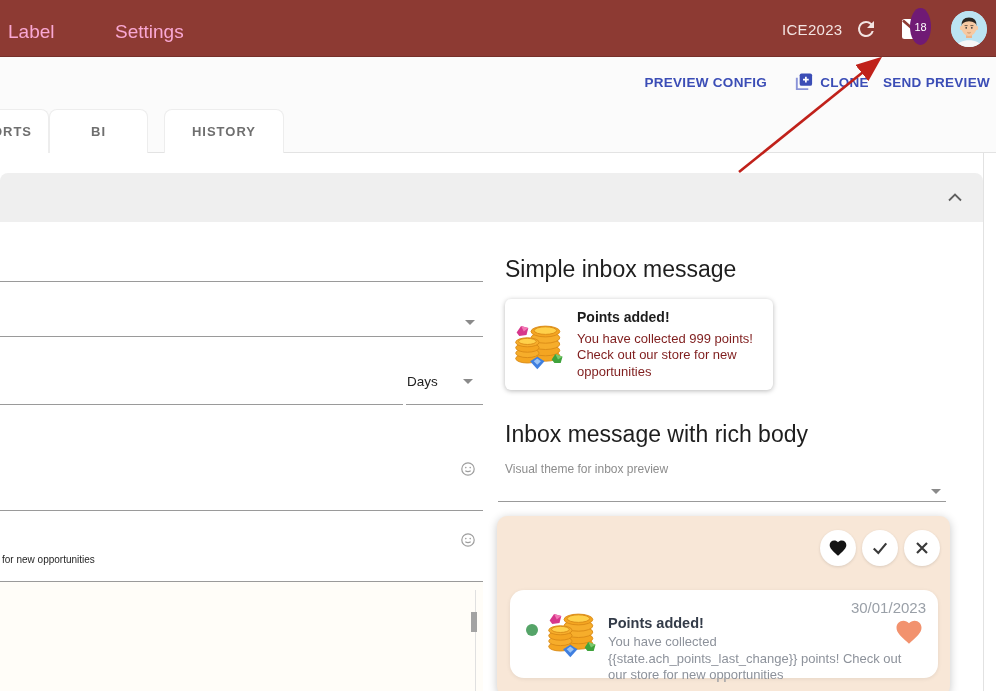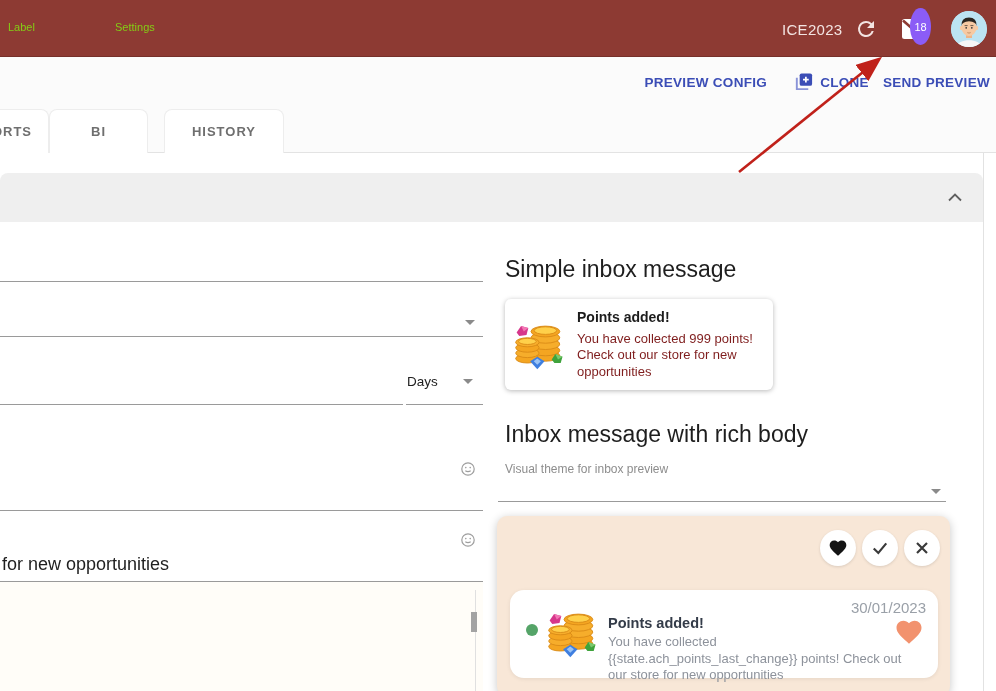--- a/index.html
+++ b/index.html
@@ -4,28 +4,28 @@
 <style>
   * { margin:0; padding:0; box-sizing:border-box; }
   html,body { width:996px; height:691px; }
   body { font-family:"Liberation Sans", sans-serif; background:#fff; }
   .screen { position:relative; width:996px; height:691px; overflow:hidden; background:#fff; }
 
   
   .topbar { position:absolute; left:0; top:0; width:996px; height:57px;
             background:#8d3a33; border-bottom:1px solid #76302a;
             display:flex; align-items:center; color:#f3e4e2; }
-  .topbar .nav-item { font-size:11px; color:#84cc16; cursor:pointer; }
+  .topbar .nav-item { font-size:19px; color:#f9a8d4; cursor:pointer; }
   .nav-label { position:absolute; left:8px; top:21px; }
   .nav-settings { position:absolute; left:77px; top:21px;margin-left:38px; }
   .project-chip { position:absolute; left:782px; top:21px; font-size:15px; letter-spacing:.3px; }
   .refresh-btn { position:absolute; left:854px; top:17px; width:24px; height:24px; cursor:pointer; }
   .mail-btn { position:absolute; left:901px; top:18px; width:28px; height:22px; cursor:pointer; }
   .mail-badge { position:absolute; left:910px; top:8px; width:21px; height:37px; border-radius:50%;
-                background:#8b5cf6; color:#fff; font-size:11px; display:flex; align-items:center;
+                background:#701a75; color:#fff; font-size:11px; display:flex; align-items:center;
                 justify-content:center; z-index:3; }
   .avatar { position:absolute; left:951px; top:11px; width:36px; height:36px; border-radius:50%;
             overflow:hidden; cursor:pointer; background:#bce3f2; }
 
   
   .toolbar { position:absolute; left:0; top:57px; width:996px; height:51px; background:#fbfbfb;
              display:flex; align-items:center; justify-content:flex-end; padding-right:6px; gap:14px; }
   .toolbar .action { color:#3b4db6; font-size:13.5px; font-weight:bold; letter-spacing:.3px;
                      cursor:pointer; display:flex; align-items:center; gap:6px; }
   .action-preview { margin-right:12px; }
@@ -56,21 +56,21 @@
   .u4 { left:0; top:510px; width:483px; }
   .u5 { left:0; top:581px; width:483px; }
   .dd-arrow { width:0; height:0; border-left:5px solid transparent; border-right:5px solid transparent;
               border-top:5px solid #8a8a8a; position:absolute; }
   .dd1 { left:465px; top:320px; cursor:pointer; }
   .dd-days { left:463px; top:379px; cursor:pointer; }
   .days-value { position:absolute; left:407px; top:374px; font-size:13.5px; color:#212121; cursor:pointer; }
   .emoji-btn { position:absolute; width:16px; height:16px; cursor:pointer; }
   .emoji1 { left:460px; top:461px; }
   .emoji2 { left:460px; top:532px; }
-  .store-text { position:absolute; left:2px; top:554px; font-size:18px; color:#1f1f1f; white-space:nowrap;text-align:center; }
+  .store-text { position:absolute; left:2px; top:554px; font-size:10px; color:#1f1f1f; white-space:nowrap;text-align:center; }
   .rich-textarea { position:absolute; left:0; top:582px; width:483px; height:109px; background:#fffdf8; }
   .ta-track { position:absolute; left:475px; top:590px; width:1px; height:101px; background:#e0e0e0; }
   .ta-thumb { position:absolute; left:471px; top:612px; width:6px; height:20px; background:#a3a3a3; cursor:pointer; }
 
   
   .h-simple { position:absolute; left:505px; top:256px; font-size:23px; color:#1e1e1e; }
   .h-rich { position:absolute; left:505px; top:421px; font-size:23px; color:#1e1e1e; }
   .simple-card { position:absolute; left:505px; top:299px; width:268px; height:91px; background:#fff;
                  border-radius:6px; box-shadow:0 1px 5px rgba(0,0,0,.28); display:flex; align-items:center;
                  padding:8px 10px 8px 8px; gap:10px; }

